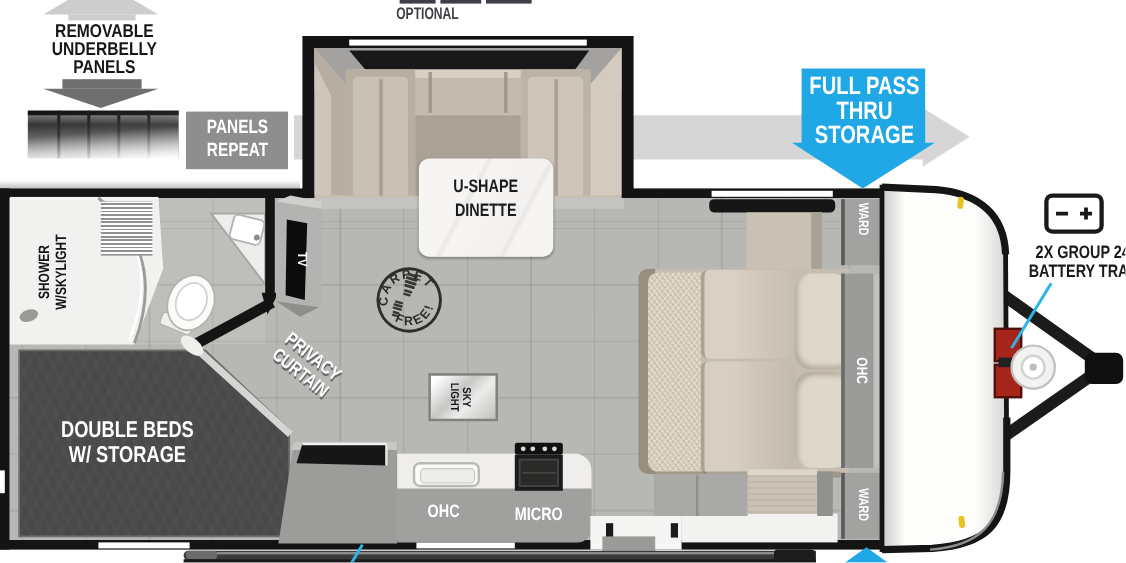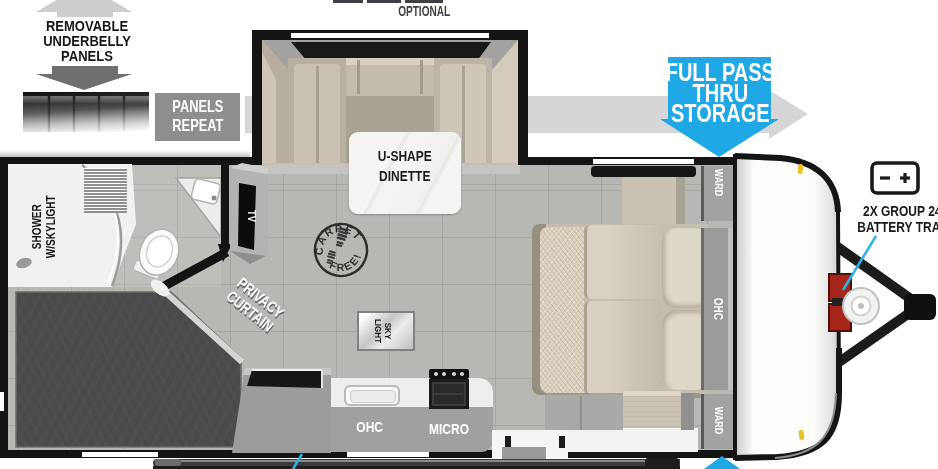--- a/index.html
+++ b/index.html
@@ -52,21 +52,21 @@
     <line x1="26" y1="0" x2="26" y2="40"></line>
         <line x1="51" y1="0" x2="51" y2="40"></line>
     <line x1="76" y1="0" x2="76" y2="40"></line>
         <line x1="101" y1="0" x2="101" y2="40"></line>
   </g>
   <rect x="0" y="0" width="126" height="46" fill="url(#pfade)"></rect>
 </svg>
 
 <div class="abs lbl" style="left:155px;top:93px;width:85px;height:44px;background:#8e8e8e;font-size:16px;line-height:19px;padding-top:4px"><span class="cond">PANELS<br>REPEAT</span></div>
 
-<div class="abs" style="left:320px;top:3px;width:140px;text-align:right;font-size:14px;color:#3e3e46"><span class="cond" style="transform:scaleX(.72)">OPTIONAL</span></div>
+<div class="abs" style="left:320px;top:3px;width:140px;text-align:left;font-size:14px;color:#3e3e46"><span class="cond" style="transform:scaleX(.72)">OPTIONAL</span></div>
 
 <div class="abs" style="left:333px;top:0;width:30px;height:3px;background:#3e3e46"></div>
 <div class="abs" style="left:367px;top:0;width:34px;height:3px;background:#3e3e46"></div>
 <div class="abs" style="left:405px;top:0;width:38px;height:3px;background:#3e3e46"></div>
 
 <div class="abs" style="left:0;top:150px;width:250px;height:7px;background:linear-gradient(180deg,rgba(120,120,118,0) 0%,rgba(120,120,118,.45) 100%)"></div>
 
 <div class="abs" style="left:8px;top:164px;width:730px;height:288px;background:#b7b7b3"></div>
 <div class="abs" style="left:8px;top:164px;width:730px;height:288px;background:
   repeating-linear-gradient(90deg,rgba(90,90,86,0.18) 0 1px,transparent 1px 53px),
@@ -177,20 +177,21 @@
   repeating-linear-gradient(118deg,rgba(255,255,255,0.01) 0 3px,rgba(0,0,0,0.013) 5px 10px);
   clip-path:polygon(0 0,157px 0,225px 66px,225px 155px,0 155px)"></div>
 
 <svg class="abs" style="left:140px;top:275px" width="120" height="95" viewBox="0 0 120 95">
   <line x1="24" y1="16" x2="102" y2="87" stroke="#d5d5d3" stroke-width="6"></line>
   <ellipse cx="20" cy="13" rx="11" ry="6" fill="#efefed" transform="rotate(40 20 13)"></ellipse>
 </svg>
 
 <div class="abs" style="left:192px;top:286px;width:120px;height:44px;transform:rotate(38.5deg);text-align:center;font-size:15.5px;color:#fff;line-height:17px;text-shadow:1.7px 1.7px 0 #69696b"><span class="cond">PRIVACY<br>CURTAIN</span></div>
 
+<div class="abs lbl" style="left:26px;top:348px;width:160px;font-size:19px;line-height:21px"><span class="cond">DOUBLE BEDS<br>W/ STORAGE</span></div>
 
 <svg class="abs" style="left:228px;top:365px" width="106" height="90" viewBox="0 0 106 90">
   <polygon points="17,3 103,3 103,88 4,88" fill="#9c9c9a"></polygon>
   <polygon points="17,3 103,3 103,10 15,10" fill="#c6c6c4"></polygon>
   <polygon points="24,5 94,5 94,23 19,21" fill="#161616"></polygon>
   <line x1="24" y1="5" x2="94" y2="5" stroke="#f2f2f0" stroke-width="2"></line>
   <line x1="94" y1="5" x2="94" y2="23" stroke="#e6e6e4" stroke-width="2"></line>
 </svg>
 
 <div class="abs" style="left:331px;top:378px;width:162px;height:74px;background:#a0a09e;border-radius:0 14px 12px 0"></div>
@@ -338,21 +339,21 @@
   <line x1="12" y1="19" x2="22" y2="19" stroke="#1a1a1a" stroke-width="3.2"></line>
   <line x1="32" y1="19" x2="42" y2="19" stroke="#1a1a1a" stroke-width="3.2"></line>
   <line x1="37" y1="14" x2="37" y2="24" stroke="#1a1a1a" stroke-width="3.2"></line>
 </svg>
 
 <div class="abs" style="left:838px;top:203px;width:128px;text-align:center;font-size:15px;color:#1a1a1a;line-height:15.5px"><span class="cond">2X GROUP 24<br>BATTERY TRAY</span></div>
 
 <svg class="abs" style="left:650px;top:55px" width="140" height="105" viewBox="0 0 140 105">
   <path d="M18,2 H121 V64 H129 L69,102 L10,64 H18 Z" fill="#1fa8e5"></path>
 </svg>
-<div class="abs" style="left:650px;top:62px;width:140px;text-align:center;font-size:25px;color:#fff;line-height:20.5px"><span class="cond">FULL PASS<br>THRU<br>STORAGE</span></div>
+<div class="abs" style="left:650px;top:62px;width:140px;text-align:center;font-size:21px;color:#fff;line-height:20.5px"><span class="cond">FULL PASS<br>THRU<br>STORAGE</span></div>
 
 <div class="abs" style="left:153px;top:459px;width:527px;height:8px;background:#3a3a3a;border-radius:4px 0 0 4px"></div>
 <div class="abs" style="left:155px;top:460px;width:505px;height:2px;background:#8a8a88"></div>
 <div class="abs" style="left:155px;top:459px;width:26px;height:7px;background:#6b6b69;border-radius:3px"></div>
 <div class="abs" style="left:153px;top:466px;width:527px;height:2.5px;background:#1c1c1c"></div>
 <div class="abs" style="left:645px;top:458px;width:34px;height:10px;background:#1d1d1d;border-radius:3px"></div>
 
 <svg class="abs" style="left:288px;top:453px" width="20" height="16" viewBox="0 0 20 16">
   <line x1="14" y1="1" x2="5" y2="16" stroke="#2ab4e8" stroke-width="2.5"></line>
 </svg>

